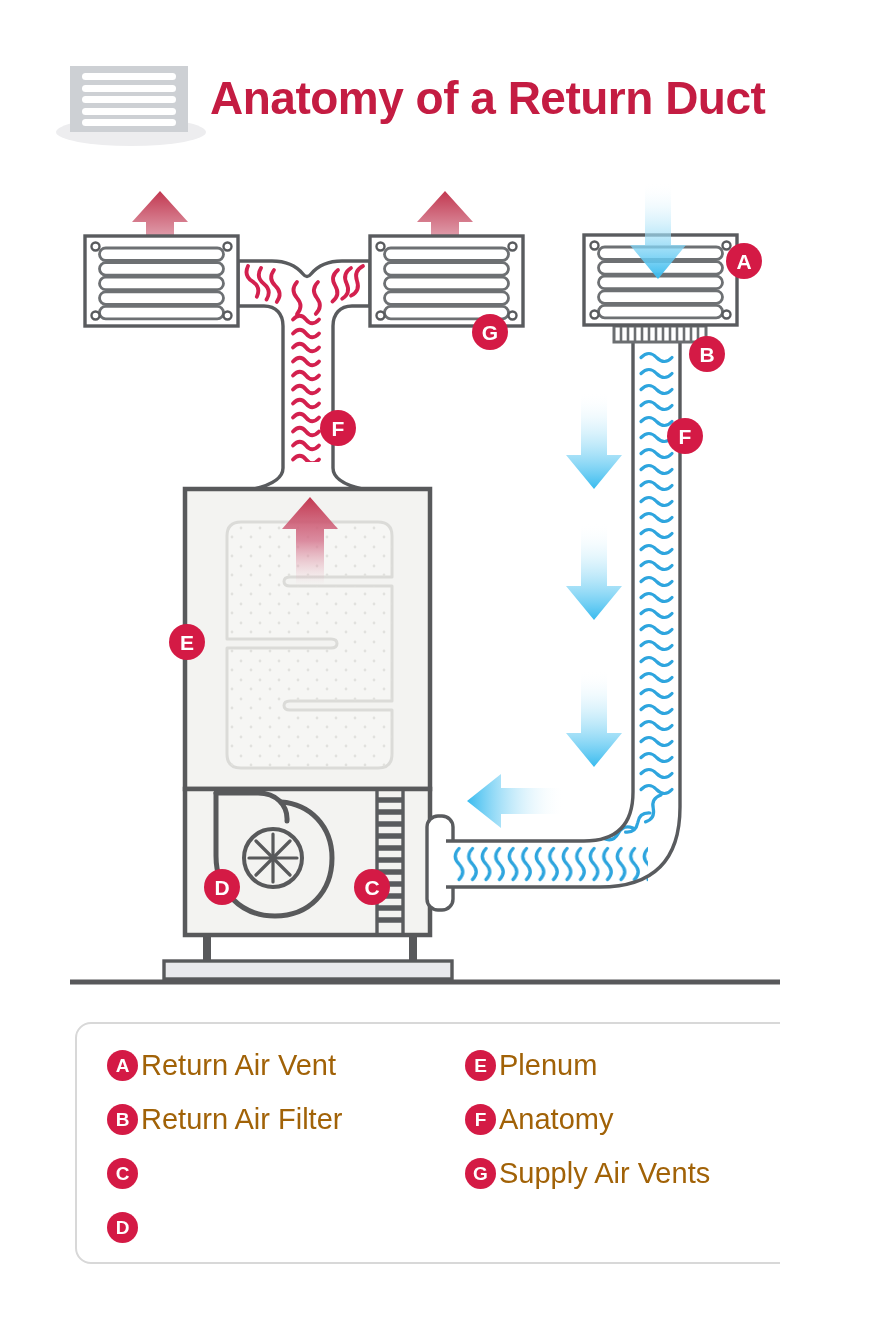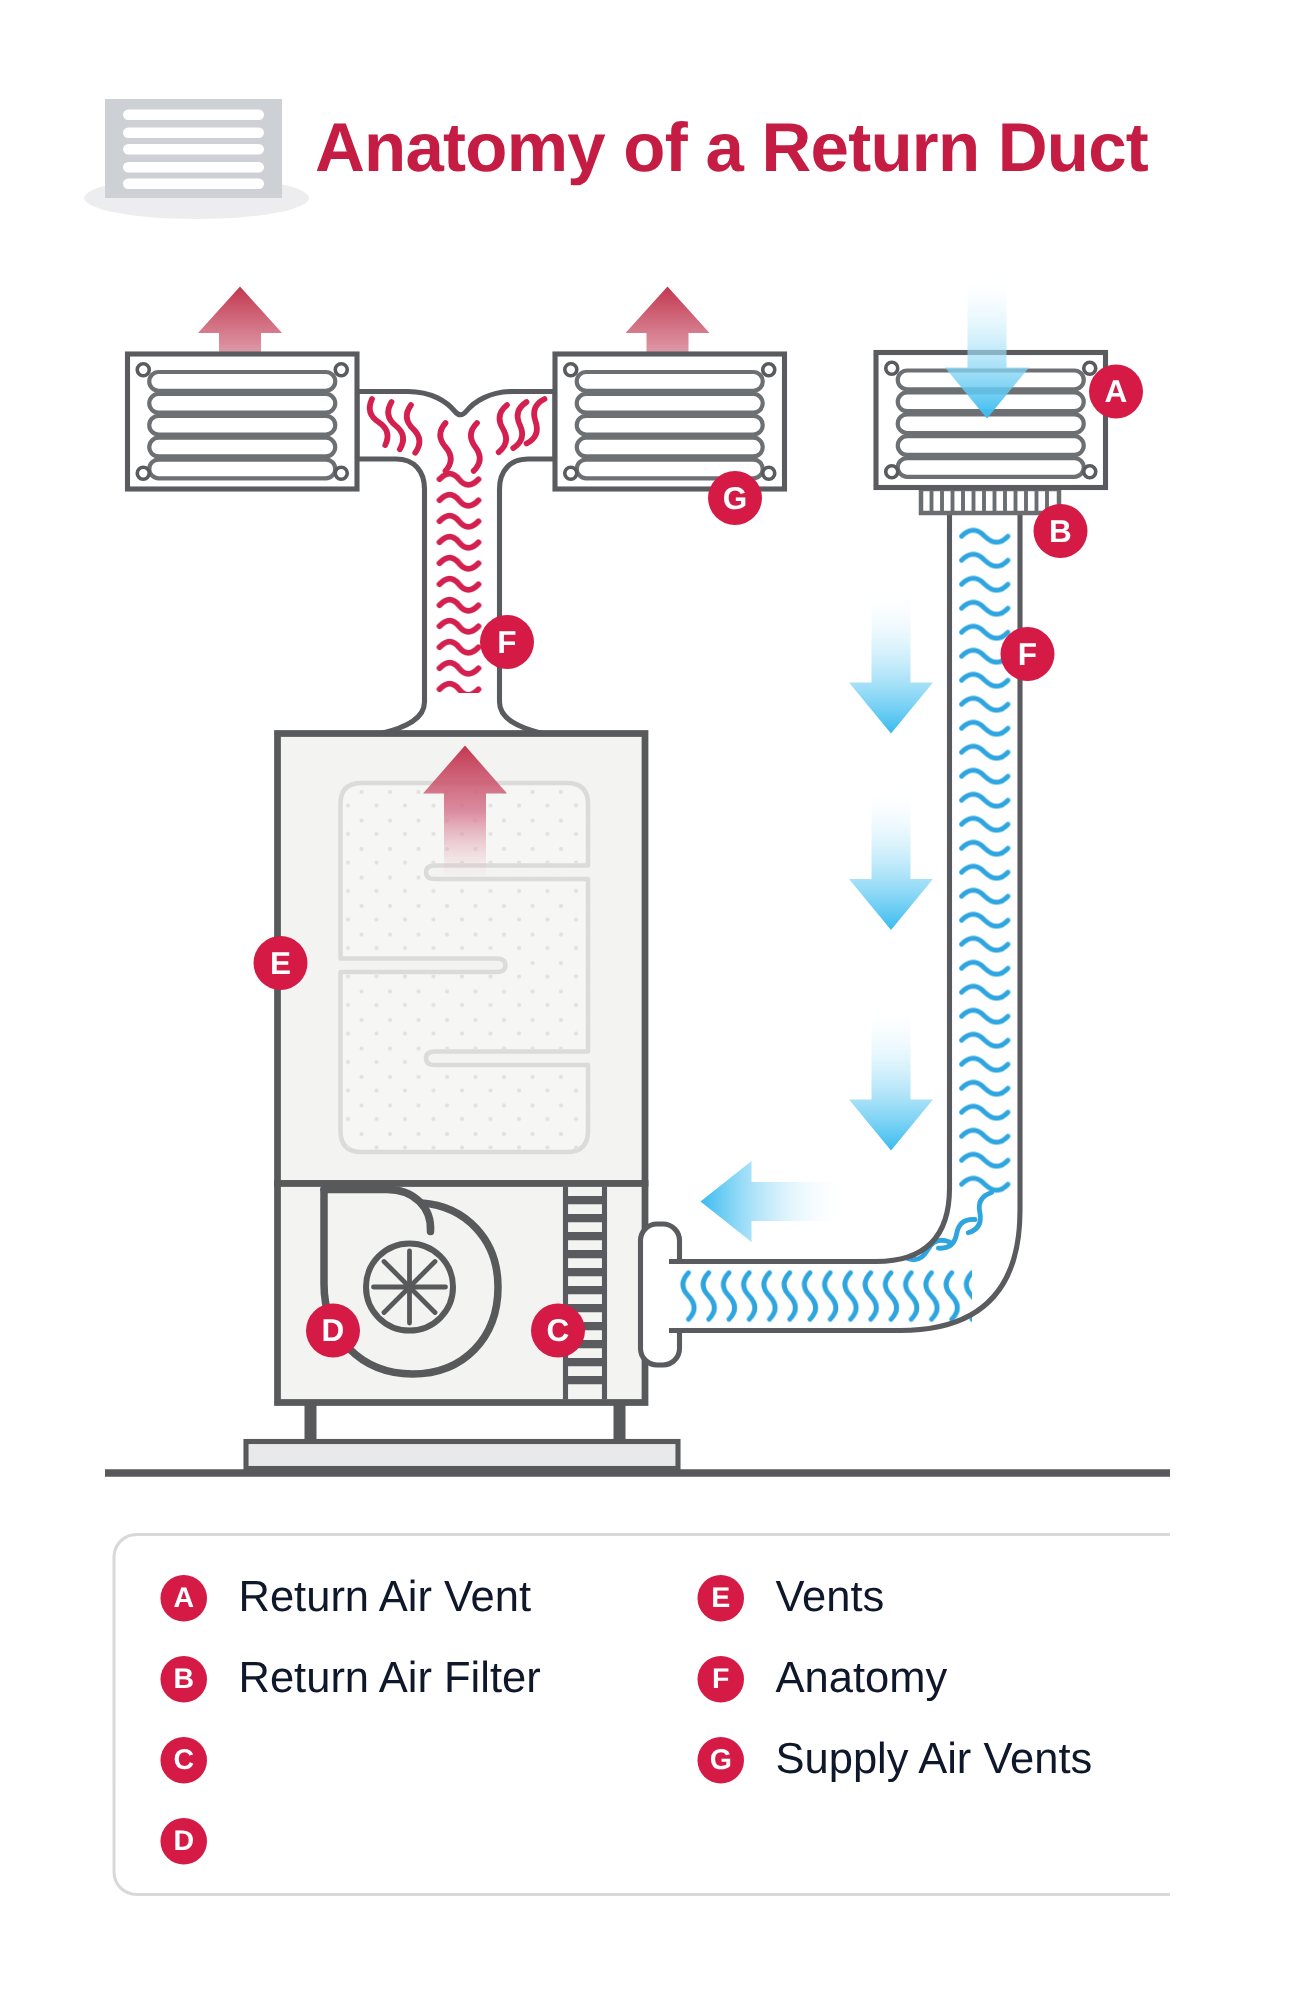--- a/index.html
+++ b/index.html
@@ -23,21 +23,21 @@
          color:#fff;font-weight:bold;font-size:21px;line-height:1;}
 
   
   #legend{position:absolute;left:75px;top:1022px;width:723px;height:242px;background:#fff;
           border:2.5px solid #d8d8d8;border-radius:16px;box-sizing:border-box;}
   .legend-col{position:absolute;top:14px;display:flex;flex-direction:column;}
   #legend-col-1{left:30px;}
   #legend-col-2{left:388px;}
   .legend-item{display:flex;align-items:center;height:54px;}
   .legend-item .badge{position:static;width:31px;height:31px;font-size:19px;flex:0 0 31px;}
-  .legend-item .lbl{margin-left:21px;font-size:29px;color:#0f172a;white-space:nowrap;text-align:center;}
+  .legend-item .lbl{margin-left:3px;font-size:29px;color:#a16207;white-space:nowrap;text-align:center;}
 </style>
 </head>
 <body>
 
 <div id="page">
 
   <div id="hdr-shadow"></div>
   <div id="hdr-icon">
     <span class="slat" style="top:7px"></span>
     <span class="slat" style="top:18.6px"></span>
@@ -271,21 +271,21 @@
         <span class="badge">
             <span>D</span>
           </span>
       </div>
     </div>
     <div class="legend-col" id="legend-col-2">
       <div class="legend-item">
         <span class="badge">
             <span>E</span>
           </span>
-        <span class="lbl">Vents</span>
+        <span class="lbl">Plenum</span>
       </div>
       <div class="legend-item">
         <span class="badge">
             <span>F</span>
           </span>
         <span class="lbl">Anatomy</span>
       </div>
       <div class="legend-item">
         <span class="badge">
             <span>G</span>

